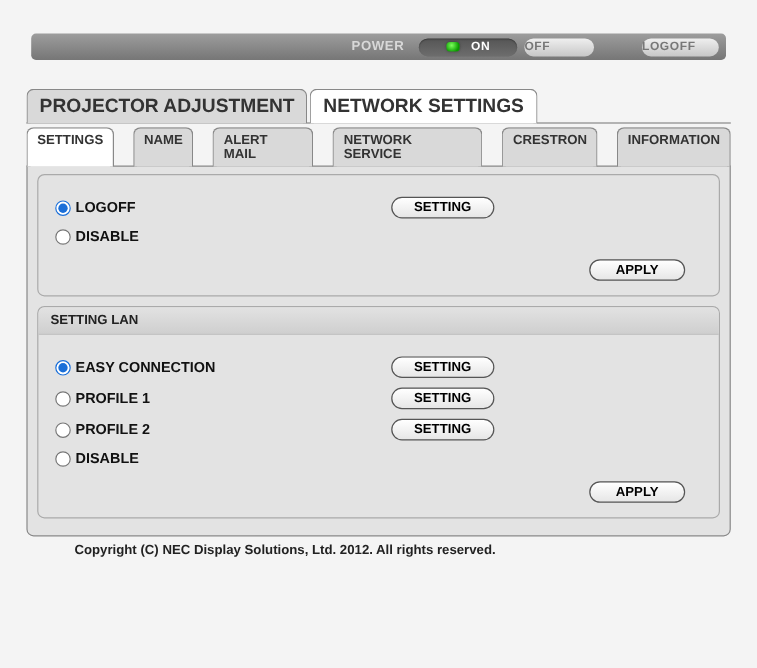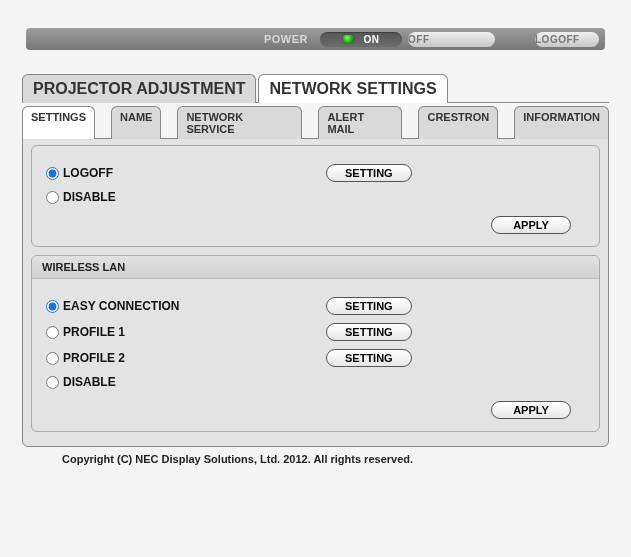--- a/index.html
+++ b/index.html
@@ -46,21 +46,21 @@
     justify-content: center;
     gap: 10px;
     box-shadow: inset 0 1px 1px rgba(0,0,0,0.3);
   }
   .led {
     width: 11px; height: 8px; border-radius: 3px;
     background: radial-gradient(circle at 40% 35%, #7cff5c, #0a9b00 70%);
     box-shadow: 0 0 2px rgba(0,0,0,0.4);
   }
   .pill-off {
-    width: 87px;
+    width: 58px;
     background: linear-gradient(#efefef,#c7c7c7);
     color: #777;
   }
   .pill-logoff {
     width: 64px;
     background: linear-gradient(#efefef,#c7c7c7);
     color: #777;
   }
 
   .content { padding: 24px 22px 0 22px; }
@@ -180,22 +180,22 @@
 <div class="content">
   <div class="tabs-row">
     <div class="tab">PROJECTOR ADJUSTMENT</div>
     <div class="tab active">NETWORK SETTINGS</div>
   </div>
 
   <div class="subtabs-wrap">
     <div class="subtabs-row">
       <div class="subtab active">SETTINGS</div>
       <div class="subtab">NAME</div>
+      <div class="subtab">ALERT MAIL</div>
       <div class="subtab">NETWORK SERVICE</div>
-      <div class="subtab">ALERT MAIL</div>
       <div class="subtab">CRESTRON</div>
       <div class="subtab">INFORMATION</div>
     </div>
 
     <div class="panel-body">
 
       <div class="group">
         <div class="group-content">
           <div class="row">
             <div class="radio-col">
@@ -210,21 +210,21 @@
               <label>DISABLE</label>
             </div>
           </div>
           <div class="apply-row">
             <div class="btn">APPLY</div>
           </div>
         </div>
       </div>
 
       <div class="group">
-        <div class="group-header">WIRELESS LAN</div>
+        <div class="group-header">SETTING LAN</div>
         <div class="group-content">
           <div class="row">
             <div class="radio-col">
               <input type="radio" name="wireless" checked="" style="">
               <label>EASY CONNECTION</label>
             </div>
             <div class="btn">SETTING</div>
           </div>
           <div class="row">
             <div class="radio-col">

